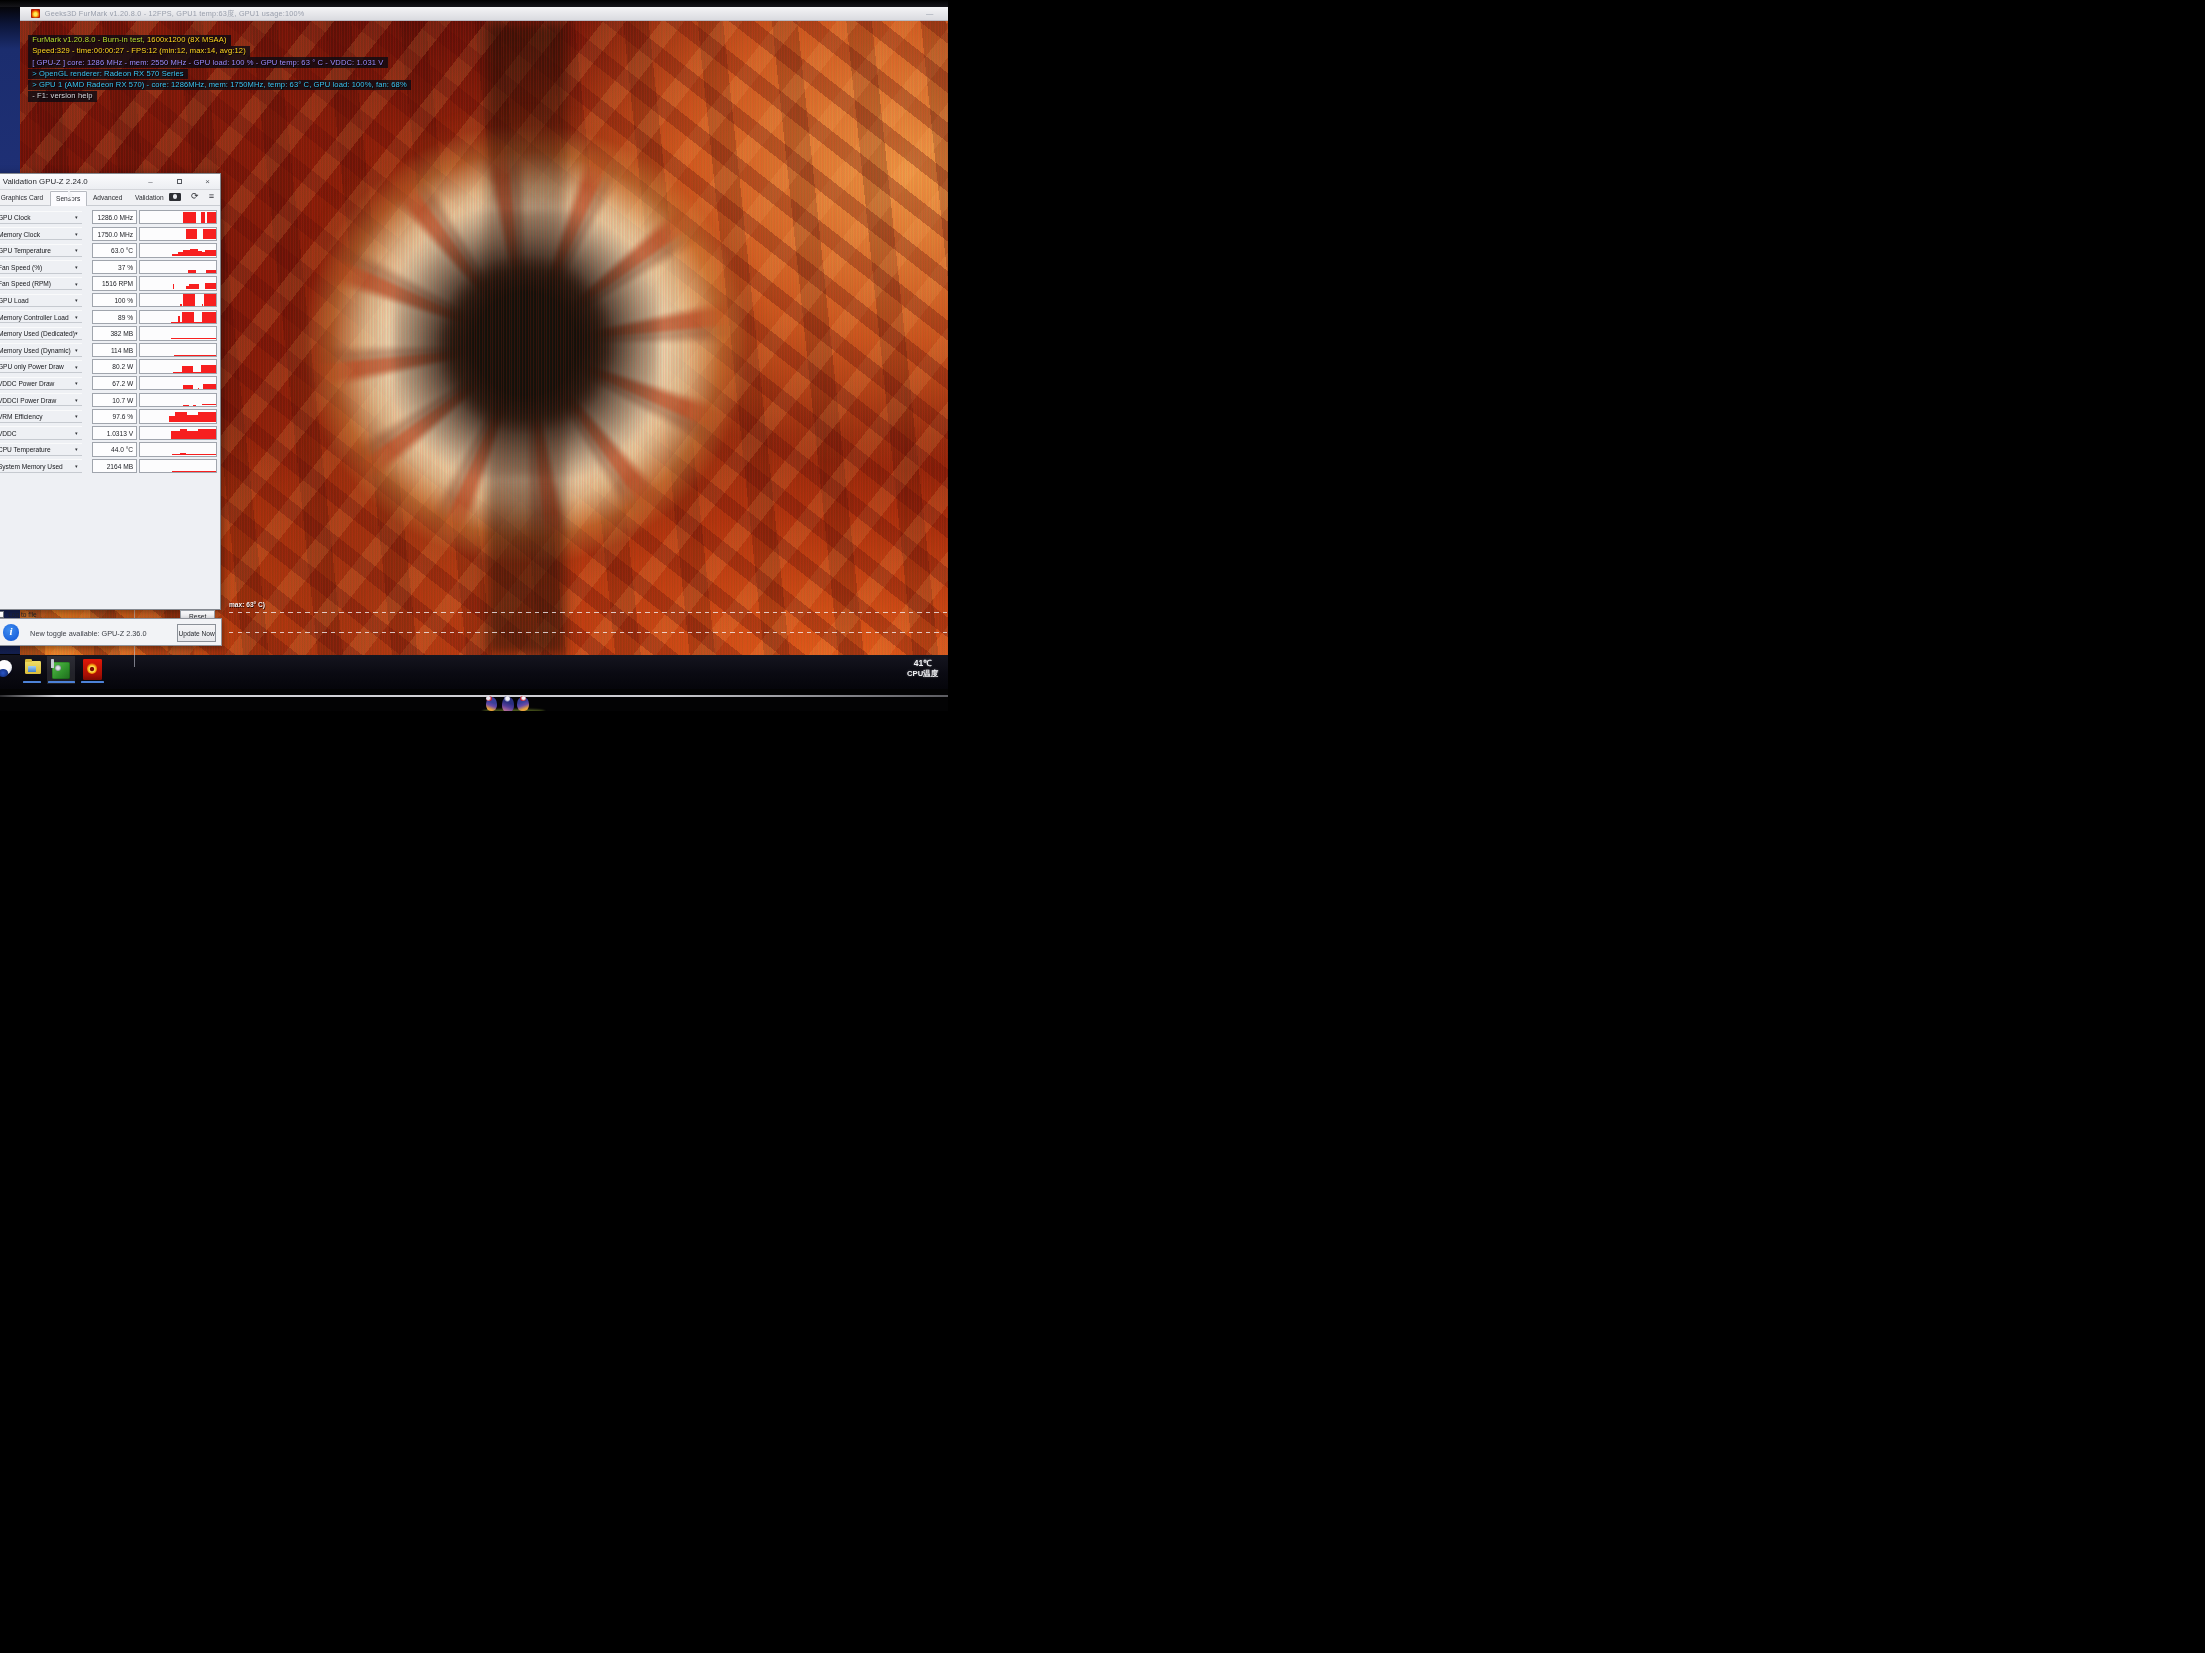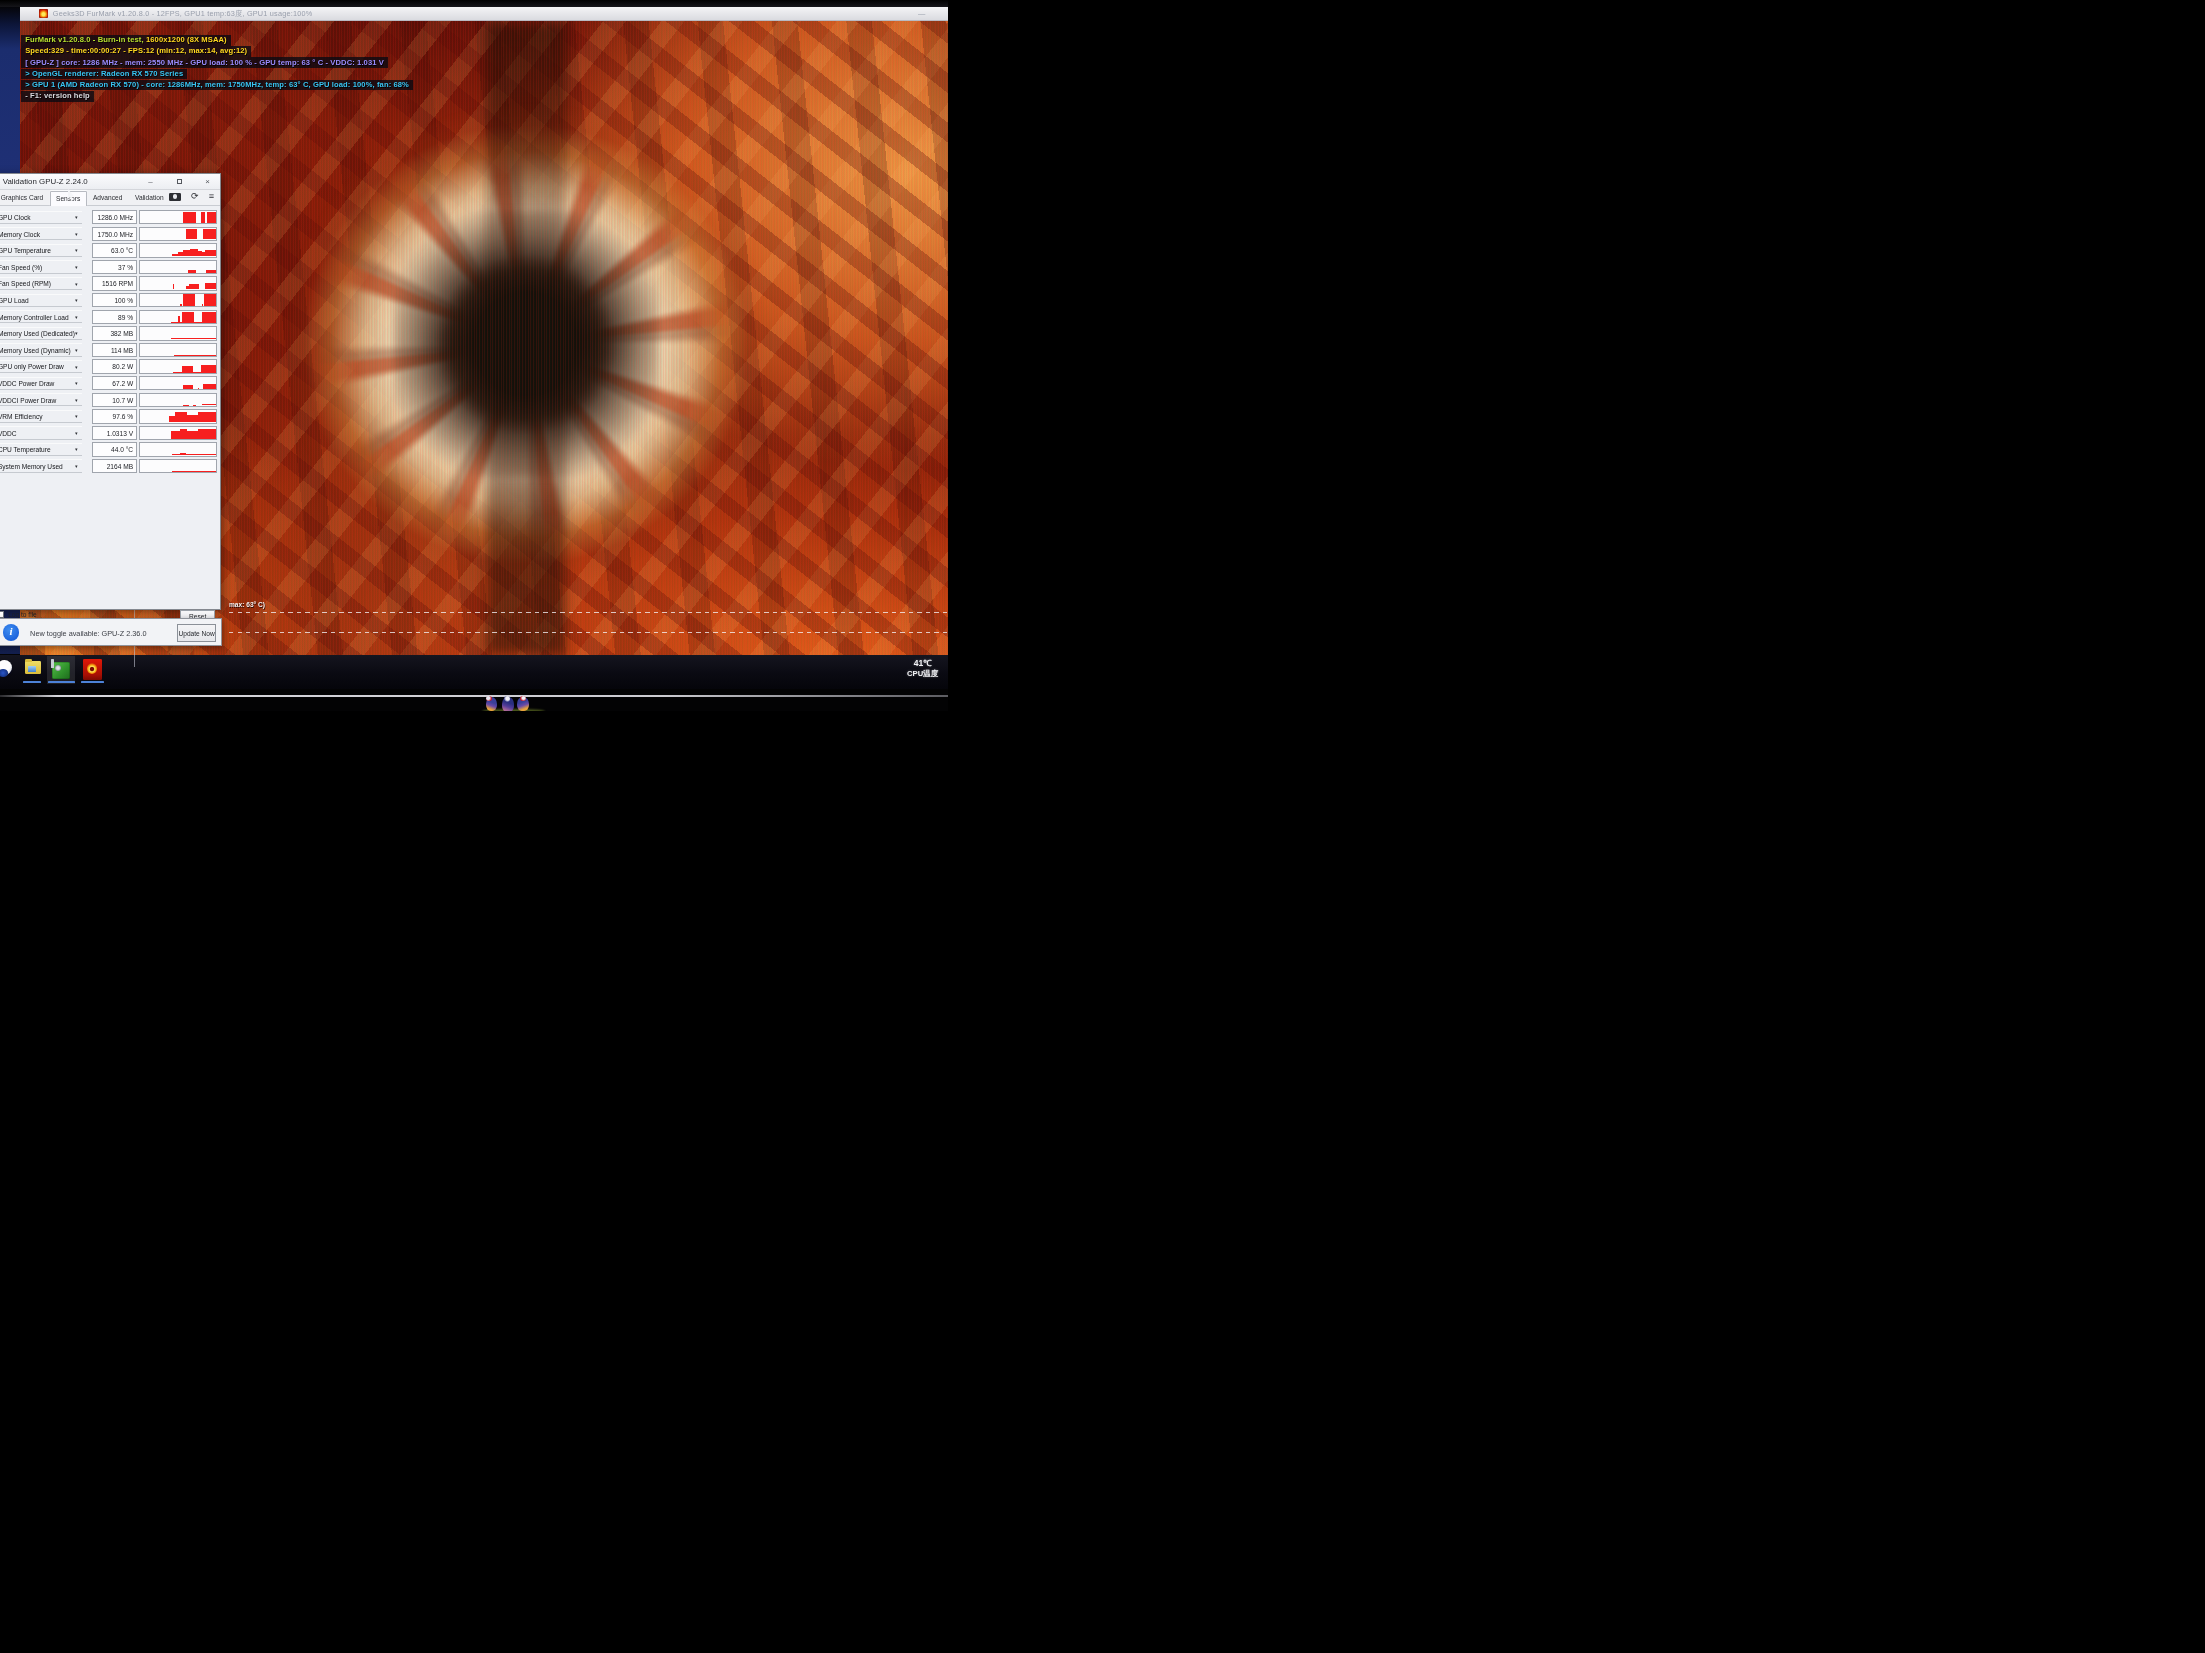--- a/index.html
+++ b/index.html
@@ -9,21 +9,21 @@
   
   .bezel-top{position:absolute;left:0;top:0;width:948px;height:7.3px;background:linear-gradient(180deg,#000,#15151a);}
   .bezel-bottom{position:absolute;left:0;top:689px;width:948px;height:22px;background:#030304;}
   .bezel-line{position:absolute;left:0;top:695px;width:948px;height:1.8px;
     background:linear-gradient(90deg,rgba(200,200,210,.2),rgba(238,238,244,.9) 6%,rgba(238,238,244,.85) 70%,rgba(180,180,190,.5));}
   .blue-strip{position:absolute;left:0;top:7.3px;width:20px;height:647px;
     background:linear-gradient(180deg,#05050a 0,#0c1538 17px,#1b2d6e 42px,#22327c 45%,#1a2a66 75%,#131f4e 100%);}
   
   .fm-titlebar{position:absolute;left:20px;top:7.3px;width:928px;height:14px;
     background:linear-gradient(180deg,#f4f4f6,#dadbe0);border-bottom:0.6px solid #b9bac2;
-    display:flex;align-items:center;gap:4.8px;padding:0 19px;}
+    display:flex;align-items:center;gap:4.8px;padding:0 11px;}
   .fm-title{font-size:7.3px;color:#989eab;letter-spacing:0.2px;flex:1;white-space:nowrap;overflow:hidden;}
   .fm-min{color:#9aa0ac;font-size:7.3px;padding-right:3.6px;}
   .flame-icon{width:9px;height:9px;border-radius:1.2px;flex:0 0 auto;
     background:radial-gradient(circle at 50% 58%,#ffe95a 0 22%,#f7a512 38%,#dd2b06 62%,#8f0f02 100%);
     box-shadow:inset 0 0 0 0.6px rgba(120,10,0,.6);}
   
   .fm-scene{position:absolute;left:20px;top:20.6px;width:928px;height:634px;overflow:hidden;background:#6b1208;}
   .scene-base{position:absolute;inset:0;background:
     radial-gradient(544px 423px at 96% 24%,rgba(243,158,72,.95),rgba(231,112,40,.65) 40%,rgba(0,0,0,0) 70%),
     radial-gradient(665px 314px at 88% 102%,rgba(238,104,30,.9),rgba(200,62,15,.5) 50%,rgba(0,0,0,0) 75%),
@@ -48,21 +48,21 @@
     -webkit-mask:radial-gradient(closest-side at 50% 52%,rgba(0,0,0,0) 0 16%,#000 30% 62%,rgba(0,0,0,0) 76%);
     mask:radial-gradient(closest-side at 50% 52%,rgba(0,0,0,0) 0 16%,#000 30% 62%,rgba(0,0,0,0) 76%);}
   .donut .column{position:absolute;left:50%;top:-4%;width:79px;height:110%;transform:translateX(-50%);filter:blur(5.4px);background:
     linear-gradient(180deg,rgba(44,16,6,.7),rgba(34,13,6,.3) 30%,rgba(34,13,6,.12) 45%,rgba(30,12,6,0) 52%,rgba(34,13,6,.3) 64%,rgba(48,19,8,.6) 86%,rgba(62,26,10,.72));}
   .donut .core{position:absolute;left:50%;top:52%;width:266px;height:266px;transform:translate(-50%,-50%);filter:blur(3.6px);background:
     radial-gradient(circle,#14100a 0 27%,rgba(26,17,10,.93) 40%,rgba(42,23,10,.6) 55%,rgba(62,31,12,.3) 68%,rgba(0,0,0,0) 78%);}
   .donut .arm{position:absolute;left:50%;top:52%;width:314px;height:79px;border-radius:50%;
     transform-origin:center;filter:blur(8.5px);background:
     radial-gradient(closest-side,rgba(22,13,8,.8),rgba(0,0,0,0) 72%);}
   
-  .fm-overlay{position:absolute;left:1px;top:14.5px;font-size:7.6px;font-weight:bold;letter-spacing:0.1px;line-height:1;}
+  .fm-overlay{position:absolute;left:8px;top:14.5px;font-size:7.6px;font-weight:normal;letter-spacing:0.1px;line-height:1;}
   .fm-overlay .oline{display:table;margin-bottom:0.6px;background:rgba(8,9,18,.78);padding:1.2px 4.2px 1.8px;
     text-shadow:0.6px 0.6px 0 rgba(0,0,0,.9);white-space:nowrap;}
   
   .max-label{position:absolute;left:209px;top:580px;color:#f2f2f2;font-size:6.6px;font-weight:bold;
     text-shadow:0.6px 0.6px 0 rgba(20,0,0,.8);}
   .dash-line{position:absolute;height:1.8px;opacity:.8;background:
     repeating-linear-gradient(90deg,rgba(245,245,250,.95) 0 4.2px,rgba(0,0,0,0) 4.2px 8.5px);}
   .vseg{position:absolute;width:1.2px;background:rgba(208,212,224,.55);}
   
   .gpuz{position:absolute;left:-7.9px;top:173px;width:229px;height:437px;background:#eef0f4;

